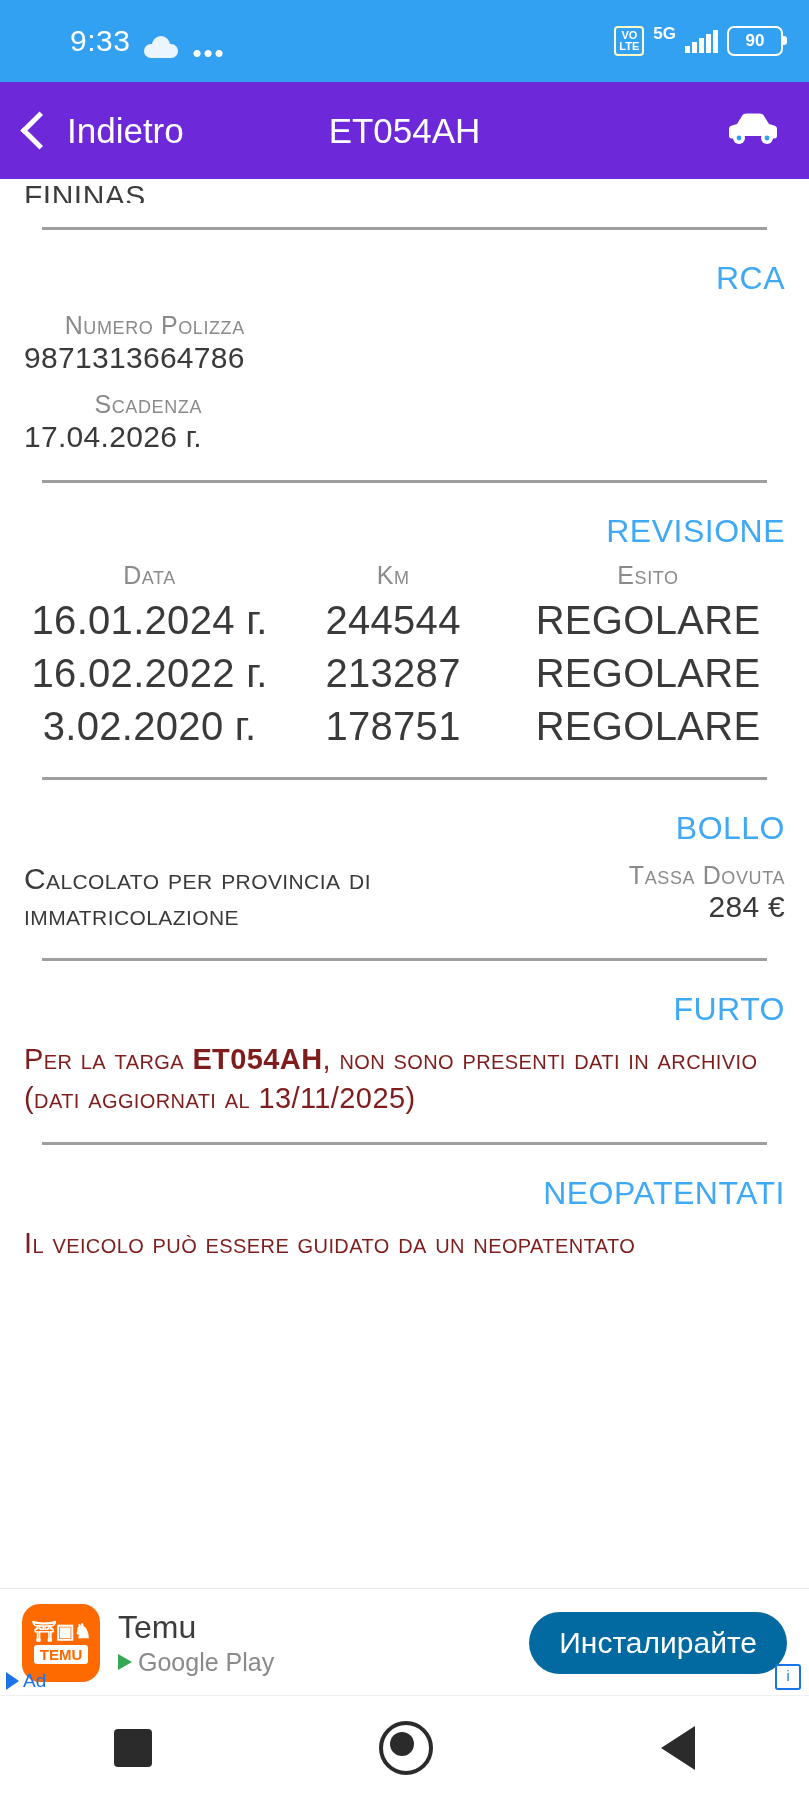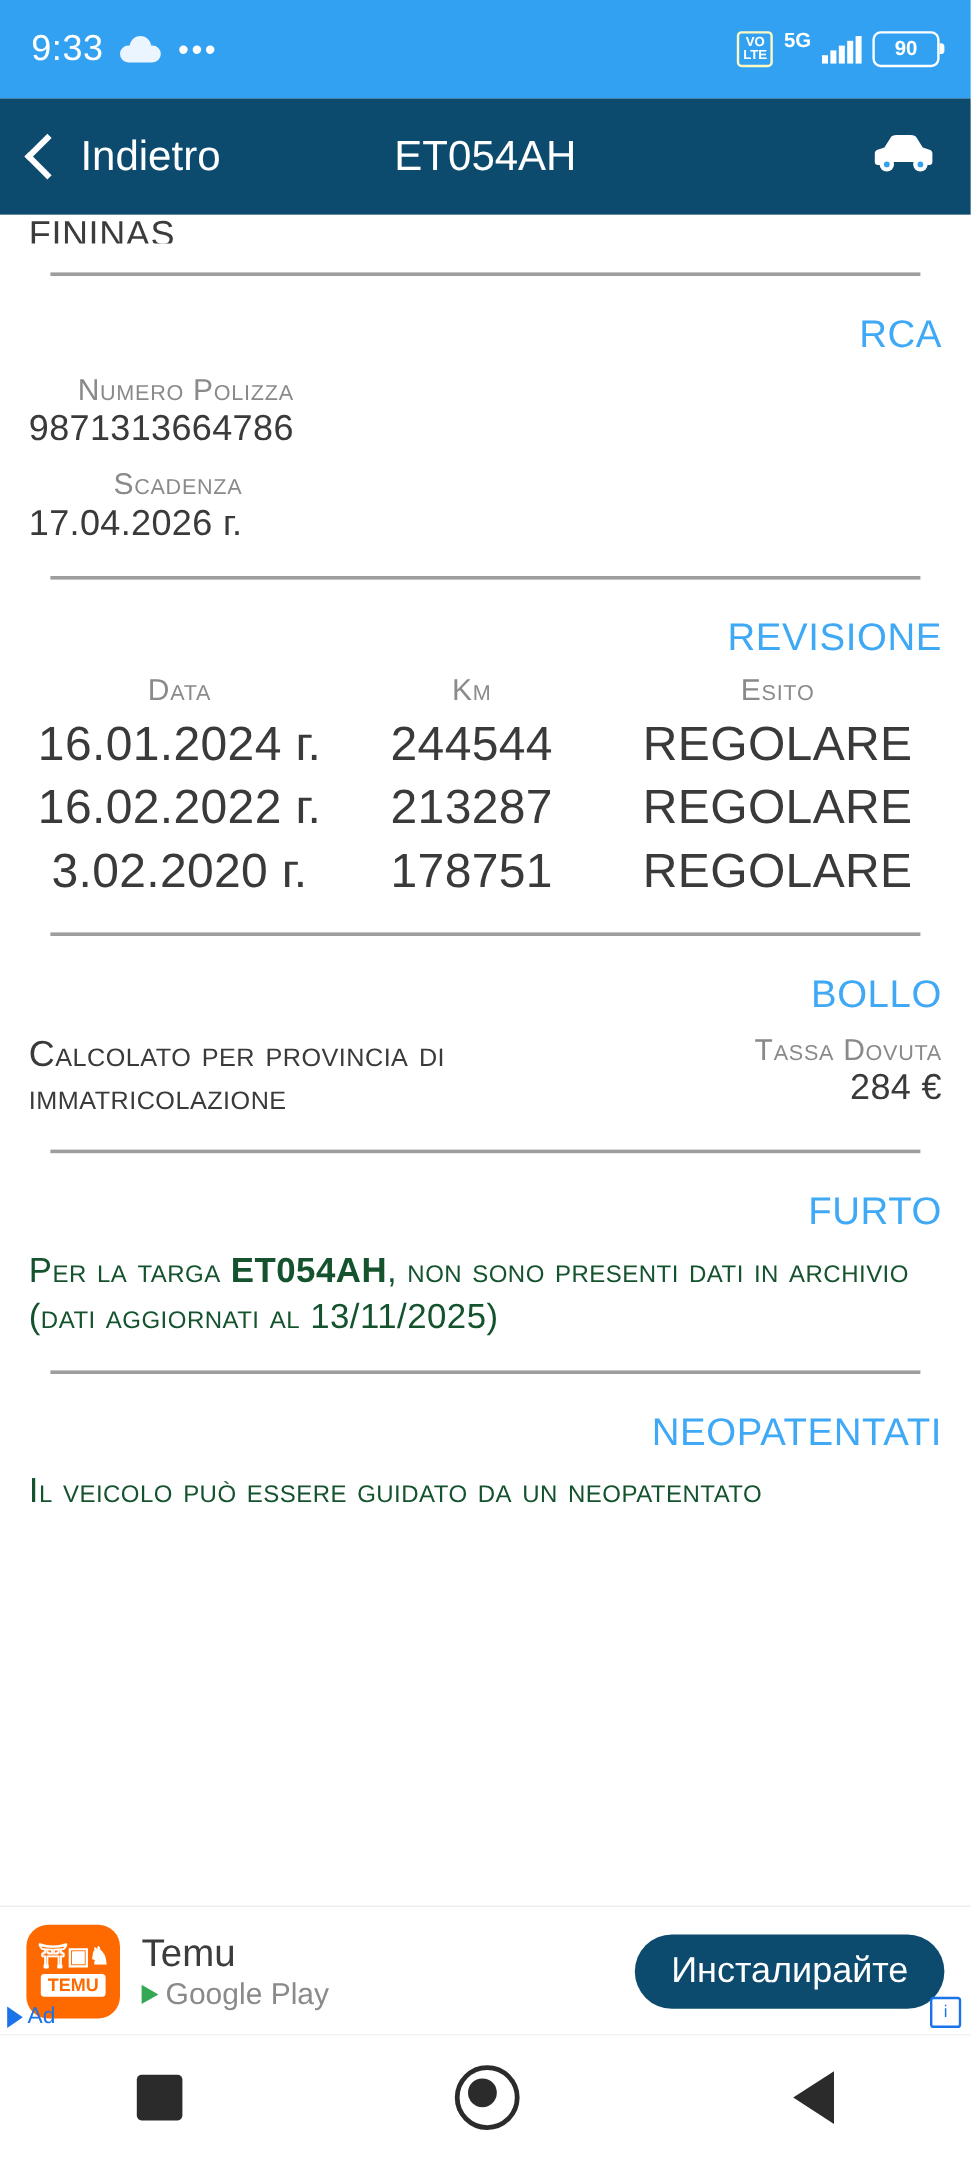--- a/index.html
+++ b/index.html
@@ -29,22 +29,23 @@
     background: #2a9df4;
     background: #33a1f2;
     display: flex;
     align-items: center;
     padding: 0 26px;
     box-sizing: border-box;
     color: #ffffff;
   }
   .status-left {
     display: flex;
-    align-items: center;
+    align-items: flex-end;
     gap: 14px;
+    margin-left: 44px;
   }
   .status-clock {
     font-size: 30px;
     letter-spacing: 0.5px;
   }
   .cloud-icon {
     width: 34px;
     height: 22px;
     position: relative;
   }
@@ -129,21 +130,21 @@
   }
   .battery span {
     font-size: 17px;
     font-weight: bold;
     color: #ffffff;
   }
 
   
   .appbar {
     height: 97px;
-    background: #0c4a6e;
+    background: #6d28d9;
     display: flex;
     align-items: center;
     padding: 0 26px;
     box-sizing: border-box;
     color: #ffffff;
     position: relative;
   }
   .back-area {
     display: flex;
     align-items: center;
@@ -260,21 +261,21 @@
     font-size: 40px;
     text-align: center;
     padding: 4px 0;
     letter-spacing: .3px;
   }
   .rev-table .c1 { width: 33%; }
   .rev-table .c2 { width: 31%; }
   .rev-table .c3 { width: 36%; }
 
   .para {
-    color: #14532d;
+    color: #7f1d1d;
     font-size: 29px;
     font-variant: small-caps;
     line-height: 1.35;
     letter-spacing: .4px;
     margin-top: 12px;
   }
   .para b { font-weight: bold; }
 
   .clip-last {
     max-height: 74px;
@@ -343,21 +344,21 @@
     margin-top: 2px;
   }
   .play-tri {
     width: 0; height: 0;
     border-left: 14px solid #34a853;
     border-top: 8px solid transparent;
     border-bottom: 8px solid transparent;
   }
   .ad-cta {
     margin-left: auto;
-    background: #0c4a6e;
+    background: #0369a1;
     color: #ffffff;
     font-size: 30px;
     padding: 14px 30px;
     border-radius: 34px;
     white-space: nowrap;
   }
   .ad-mark-left {
     position: absolute;
     left: 6px;
     bottom: 4px;

